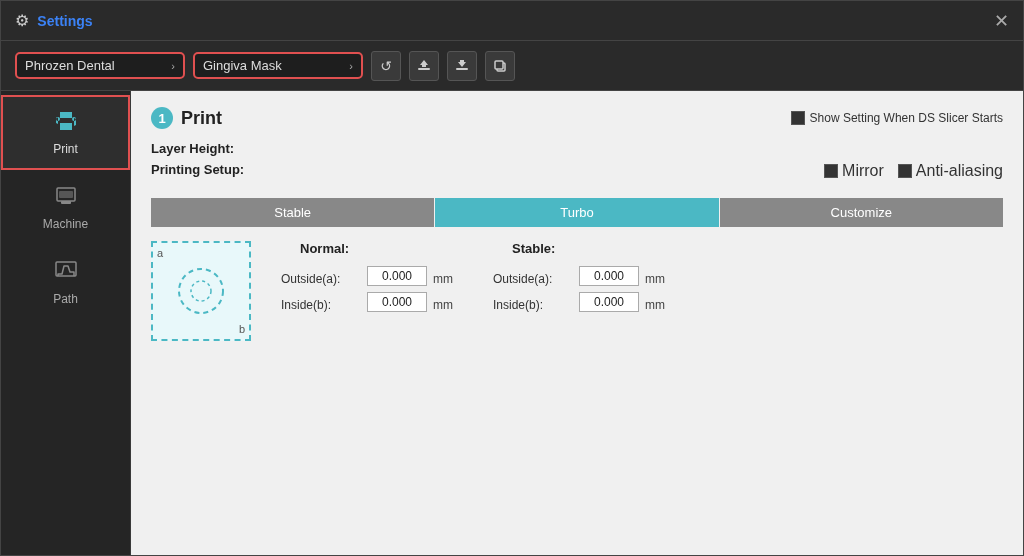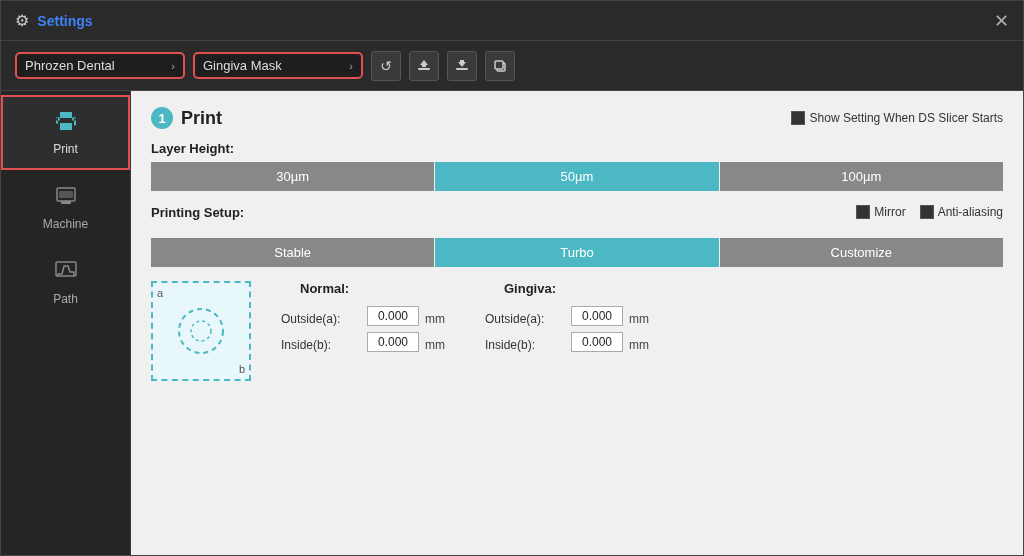--- a/index.html
+++ b/index.html
@@ -215,21 +215,21 @@
     .printing-setup-header {
       display: flex;
       align-items: flex-start;
       justify-content: space-between;
       margin-bottom: 18px;
     }
     .checkbox-row {
       display: flex;
       align-items: center;
       gap: 14px;
-      font-size: 12px;
+      font-size: 16px;
       color: #333;
     }
     .checkbox-item {
       display: flex;
       align-items: center;
       gap: 4px;
     }
 
     
     .exposure-area {
@@ -276,21 +276,21 @@
       display: flex;
       align-items: flex-end;
       gap: 6px;
       font-size: 12px;
       color: #333;
     }
     .param-label {
       width: 80px;
     }
     .param-input {
-      width: 52px;
+      width: 60px;
       border: 1px solid #aaa;
       background: #fff;
       padding: 2px 4px;
       font-size: 12px;
       text-align: center;
       color: #222;
     }
     .param-unit {
       font-size: 12px;
       color: #444;
@@ -383,25 +383,20 @@
           <div class="section-number">1</div>
           <span class="section-title">Print</span>
         </div>
         <div class="show-setting">
           <span class="checkbox-sq"></span>
           <span>Show Setting When DS Slicer Starts</span>
         </div>
       </div>
 
       <div class="label-row">Layer Height:</div>
-      <div class="btn-group">
-        <button class="btn-option">30µm</button>
-        <button class="btn-option active">50µm</button>
-        <button class="btn-option">100µm</button>
-      </div>
 
       <div class="printing-setup-header">
         <div class="label-row" style="margin-bottom:0;">Printing Setup:</div>
         <div class="checkbox-row">
           <div class="checkbox-item">
             <span class="checkbox-sq"></span>
             <span>Mirror</span>
           </div>
           <div class="checkbox-item">
             <span class="checkbox-sq"></span>
@@ -436,21 +431,21 @@
               <span class="param-unit">mm</span>
             </div>
             <div class="param-row">
               <span class="param-label">Inside(b):</span>
               <input class="param-input" type="text" value="0.000" style="">
               <span class="param-unit">mm</span>
             </div>
           </div>
 
           <div class="param-section">
-            <div class="param-title">Gingiva:</div>
+            <div class="param-title">Stable:</div>
             <div class="param-row">
               <span class="param-label">Outside(a):</span>
               <input class="param-input" type="text" value="0.000" style="">
               <span class="param-unit">mm</span>
             </div>
             <div class="param-row">
               <span class="param-label">Inside(b):</span>
               <input class="param-input" type="text" value="0.000" style="">
               <span class="param-unit">mm</span>
             </div>

